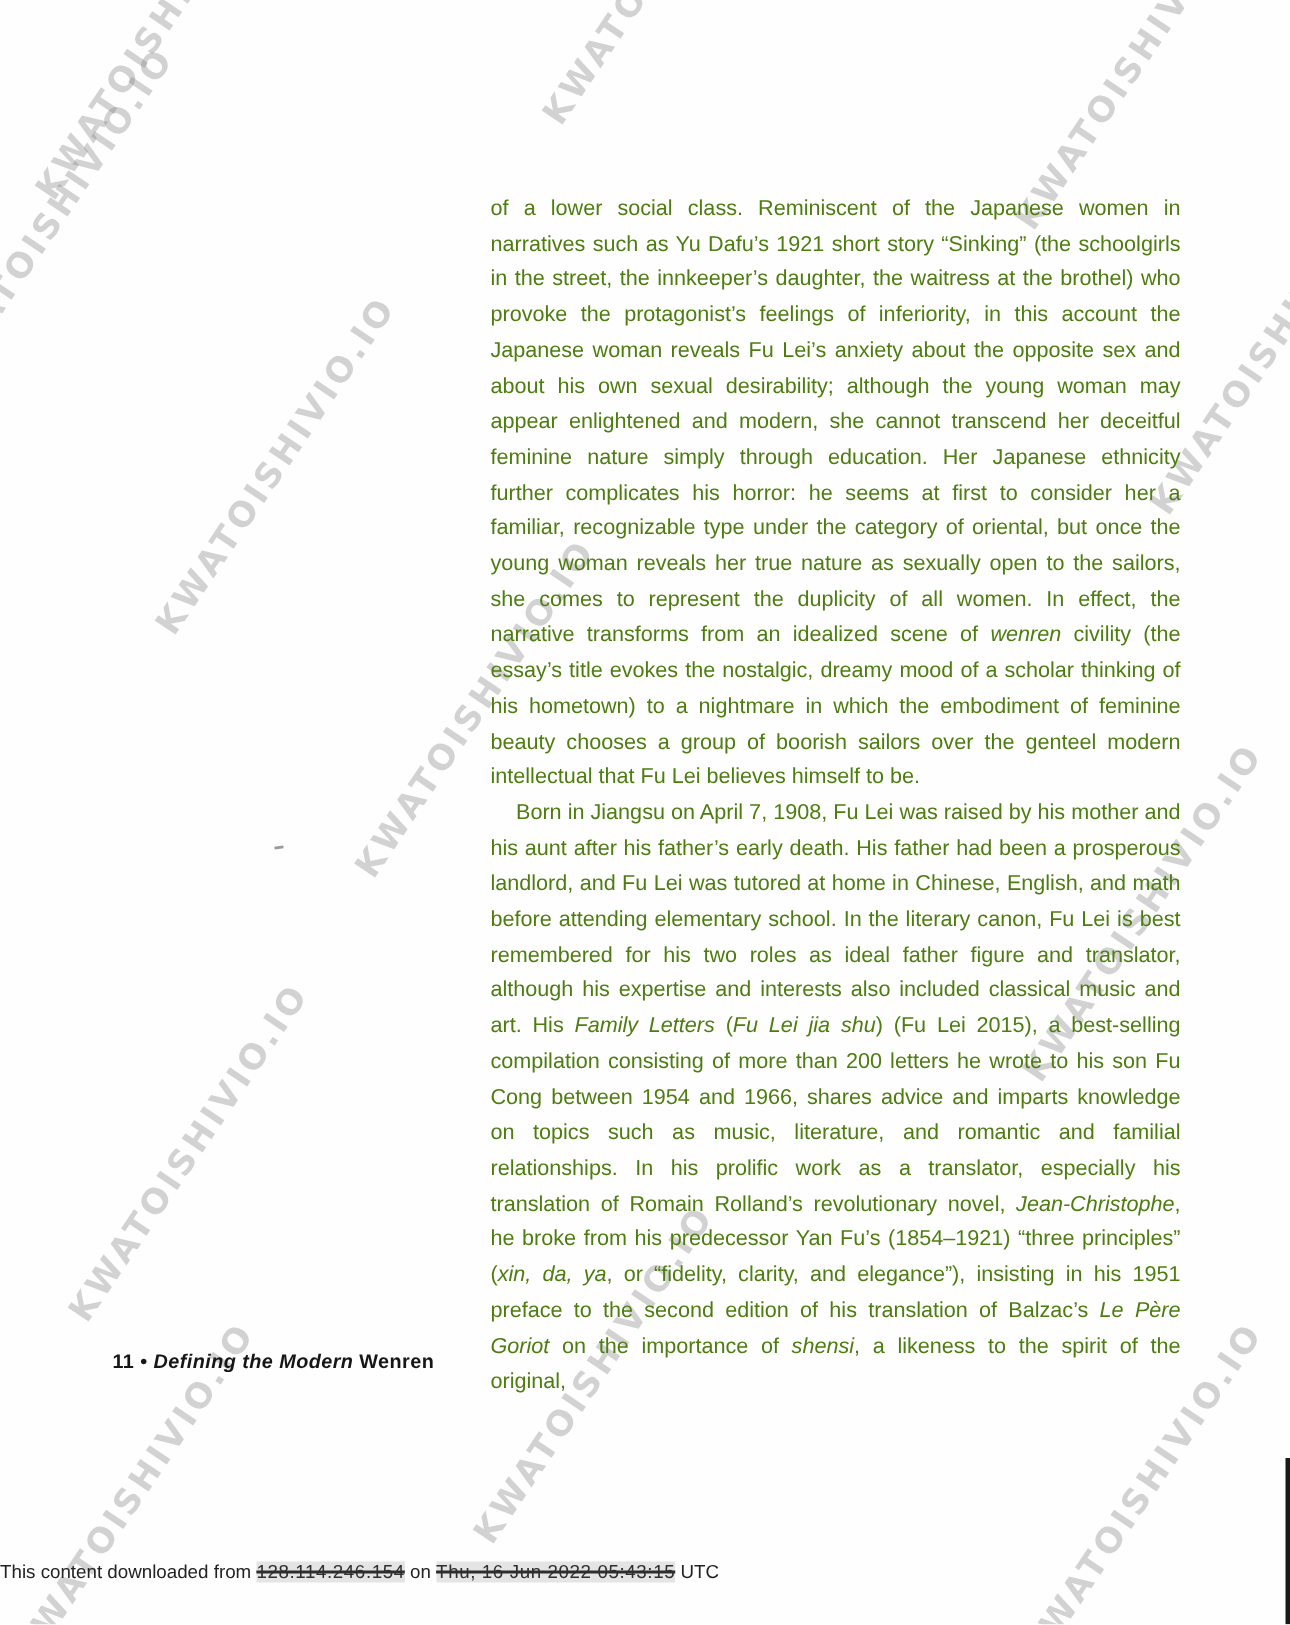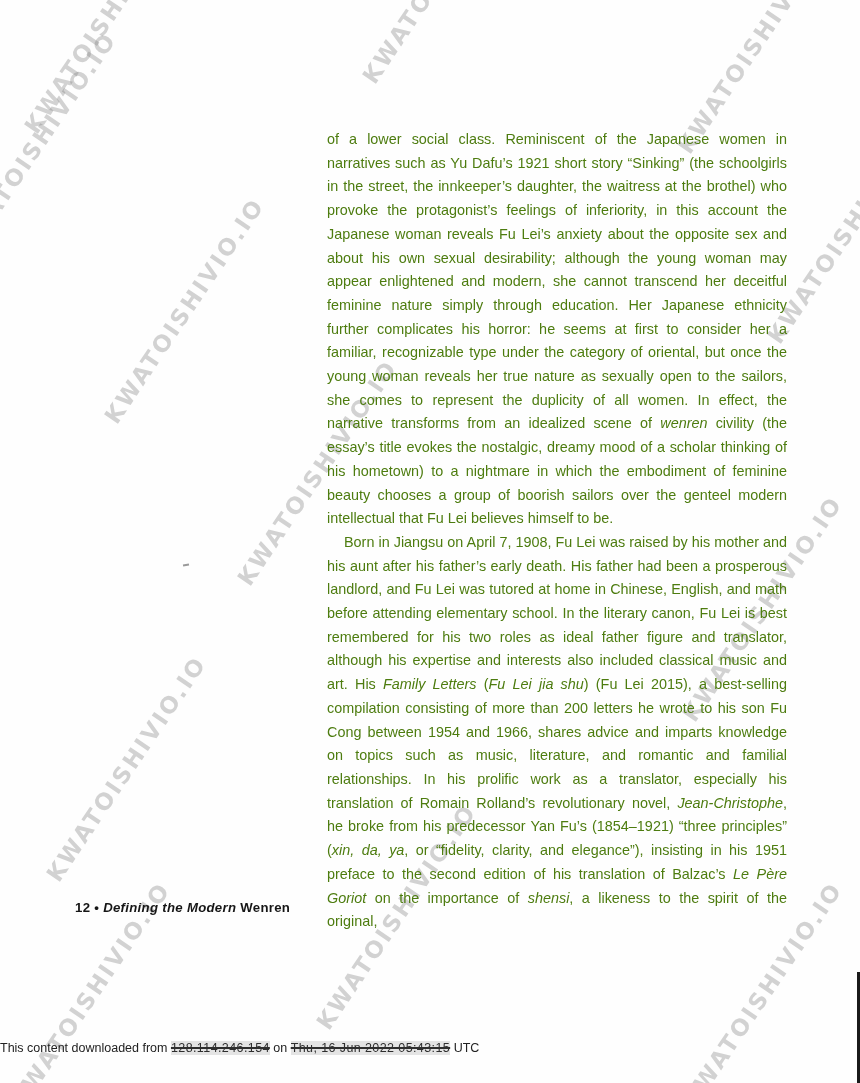--- a/index.html
+++ b/index.html
@@ -124,21 +124,21 @@
     <div class="wm" style="left:322px; top:1014px">KWATOISHIVIO.IO</div>
     <div class="wm" style="left:688px; top:1092px">KWATOISHIVIO.IO</div>
     <div class="wm" style="left:16px;  top:1092px">KWATOISHIVIO.IO</div>
   </div>
 
   <div class="text-block">
     <p class="para"><span>of a lower social class. Reminiscent of the Japanese women in narratives such as Yu Dafu’s 1921 short story “Sinking” (the schoolgirls in the street, the innkeeper’s daughter, the waitress at the brothel) who provoke the protagonist’s feelings of inferiority, in this account the Japanese woman reveals Fu Lei’s anxiety about the opposite sex and about his own sexual desirability; although the young woman may appear enlightened and modern, she cannot transcend her deceitful feminine nature simply through education. Her Japanese ethnicity further complicates his horror: he seems at first to consider her a familiar, recognizable type under the category of oriental, but once the young woman reveals her true nature as sexually open to the sailors, she comes to represent the duplicity of all women. In effect, the narrative transforms from an idealized scene of </span><span class="i">wenren</span><span> civility (the essay’s title evokes the nostalgic, dreamy mood of a scholar thinking of his hometown) to a nightmare in which the embodiment of feminine beauty chooses a group of boorish sailors over the genteel modern intellectual that Fu Lei believes himself to be.</span></p>
     <p class="para indent"><span>Born in Jiangsu on April 7, 1908, Fu Lei was raised by his mother and his aunt after his father’s early death. His father had been a prosperous landlord, and Fu Lei was tutored at home in Chinese, English, and math before attending elementary school. In the literary canon, Fu Lei is best remembered for his two roles as ideal father figure and translator, although his expertise and interests also included classical music and art. His </span><span class="i">Family Letters</span><span> (</span><span class="i">Fu Lei jia shu</span><span>) (Fu Lei 2015), a best-selling compilation consisting of more than 200 letters he wrote to his son Fu Cong between 1954 and 1966, shares advice and imparts knowledge on topics such as music, literature, and romantic and familial relationships. In his prolific work as a translator, especially his translation of Romain Rolland’s revolutionary novel, </span><span class="i">Jean-Christophe</span><span>, he broke from his predecessor Yan Fu’s (1854–1921) “three principles” (</span><span class="i">xin, da, ya</span><span>, or “fidelity, clarity, and elegance”), insisting in his 1951 preface to the second edition of his translation of Balzac’s </span><span class="i">Le Père Goriot</span><span> on the importance of </span><span class="i">shensi</span><span>, a likeness to the spirit of the original,</span></p>
   </div>
 
-  <div class="running-footer"><span>12 • </span><span class="i">Defining the Modern </span><span>Wenren</span></div>
+  <div class="running-footer"><span>11 • </span><span class="i">Defining the Modern </span><span>Wenren</span></div>
 
   <div class="jstor-note">
     <div><span>This content downloaded from </span><span class="red">128.114.246.154</span><span> on </span><span class="red">Thu, 16 Jun 2022 05:43:15</span><span> UTC</span></div>
   </div>
 
   <div class="scan-edge"></div>
   <div class="scan-speck"></div>
 
 </div>
 

